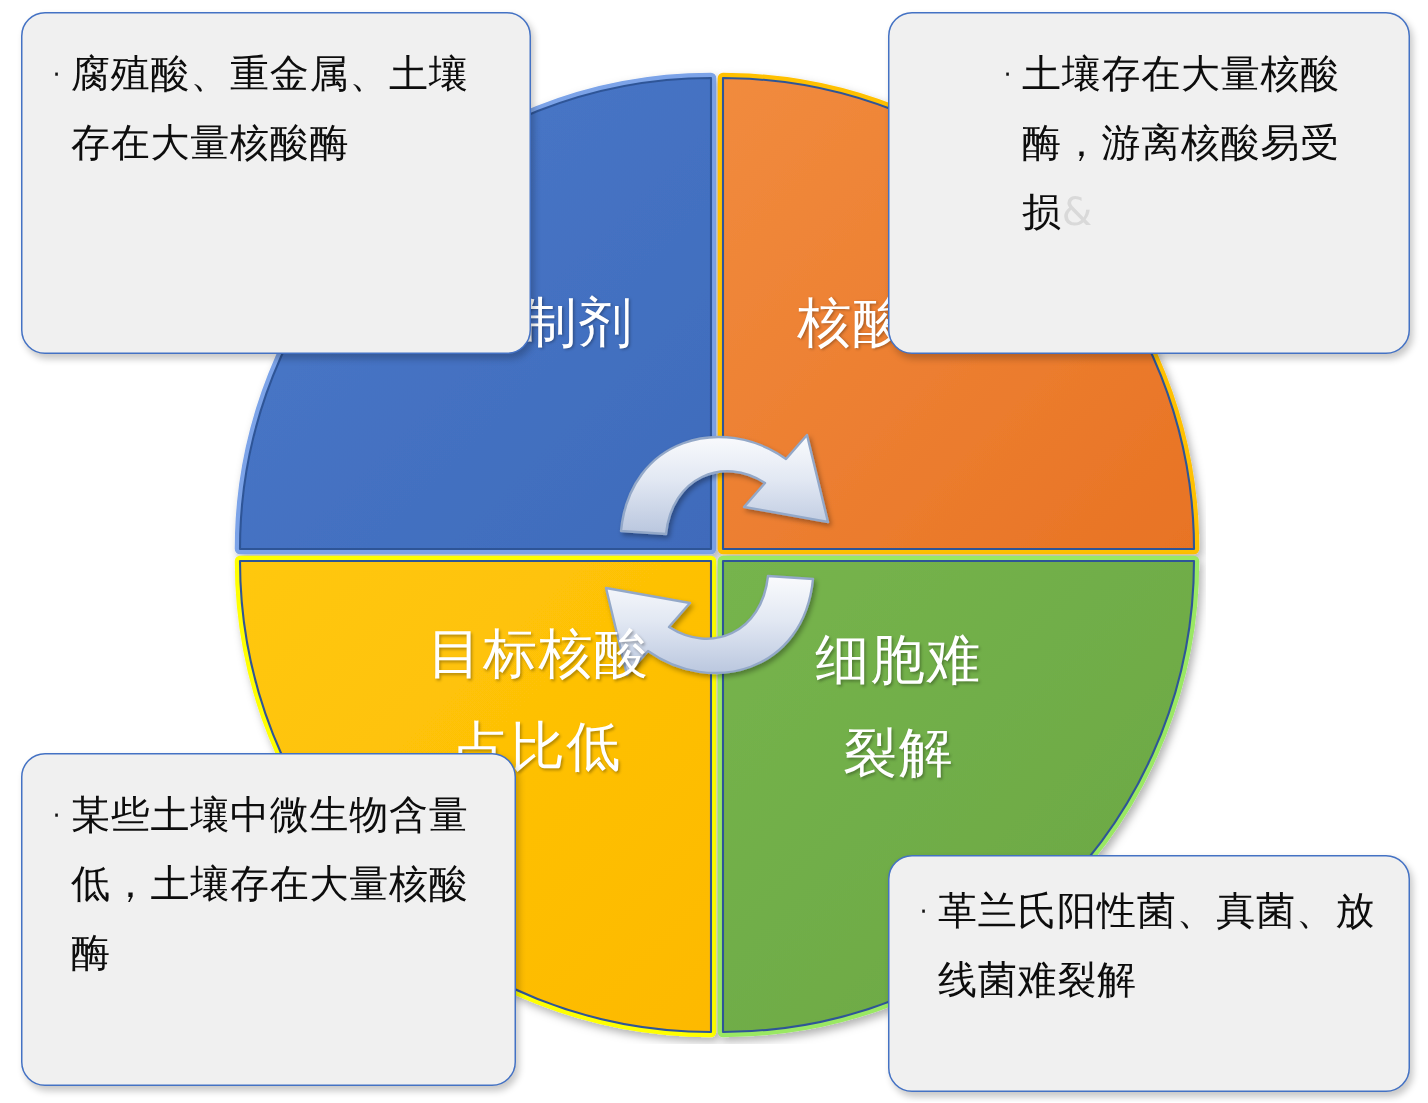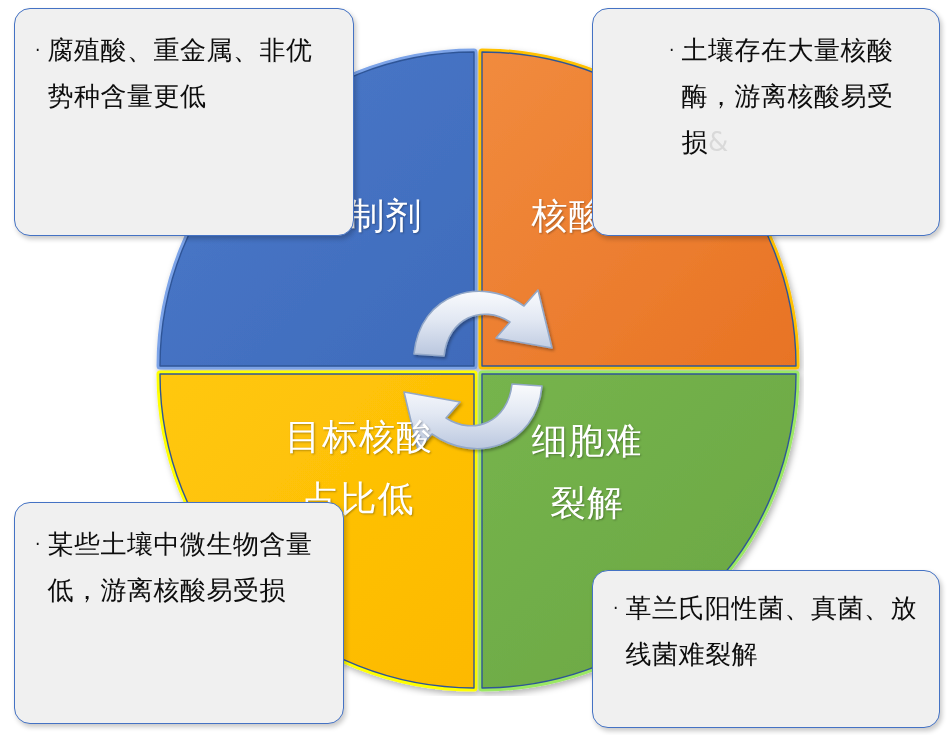--- a/index.html
+++ b/index.html
@@ -88,21 +88,21 @@
     line-height: 62px;
     text-align: center;
     text-shadow: 1px 1px 2px rgba(0,0,0,0.30);
     letter-spacing: 1px;
     white-space: nowrap;
     pointer-events: none;
   }
   #label-inhibitor { left: 262px; top: 185px; width: 210px; }
   #label-nuclease  { left: 492px; top: 185px; width: 190px; }
   #label-target    { left: 248px; top: 406px; width: 222px; }
-  #label-lysis     { left: 492px; top: 410px; width: 190px; }
+  #label-lysis     { left: 504px; top: 410px; width: 190px; }
   .qlabel .ln { display: block; }
 </style>
 </head>
 <body>
 
 <div id="canvas">
 
   <div id="wheel">
     <svg viewBox="0 0 652 652" xmlns="http://www.w3.org/2000/svg">
       <defs>
@@ -187,35 +187,35 @@
   </div>
 
   <div class="qlabel" id="label-lysis">
     <span class="ln">细胞难</span>
     <span class="ln">裂解</span>
   </div>
 
   <div class="callout" id="box-tl">
     <div class="bullet-row">
       <span class="dot">·</span>
-      <span class="ctext">腐殖酸、重金属、非优势种含量更低</span>
+      <span class="ctext">腐殖酸、重金属、土壤存在大量核酸酶</span>
     </div>
   </div>
 
   <div class="callout" id="box-tr">
     <div class="bullet-row inner">
       <span class="dot">·</span>
       <span class="ctext"><span>土壤存在大量核酸酶，游离核酸易受损</span><span class="amp">&amp;</span></span>
     </div>
   </div>
 
   <div class="callout" id="box-bl">
     <div class="bullet-row">
       <span class="dot">·</span>
-      <span class="ctext">某些土壤中微生物含量低，游离核酸易受损</span>
+      <span class="ctext">某些土壤中微生物含量低，土壤存在大量核酸酶</span>
     </div>
   </div>
 
   <div class="callout" id="box-br">
     <div class="bullet-row">
       <span class="dot">·</span>
       <span class="ctext">革兰氏阳性菌、真菌、放线菌难裂解</span>
     </div>
   </div>
 

